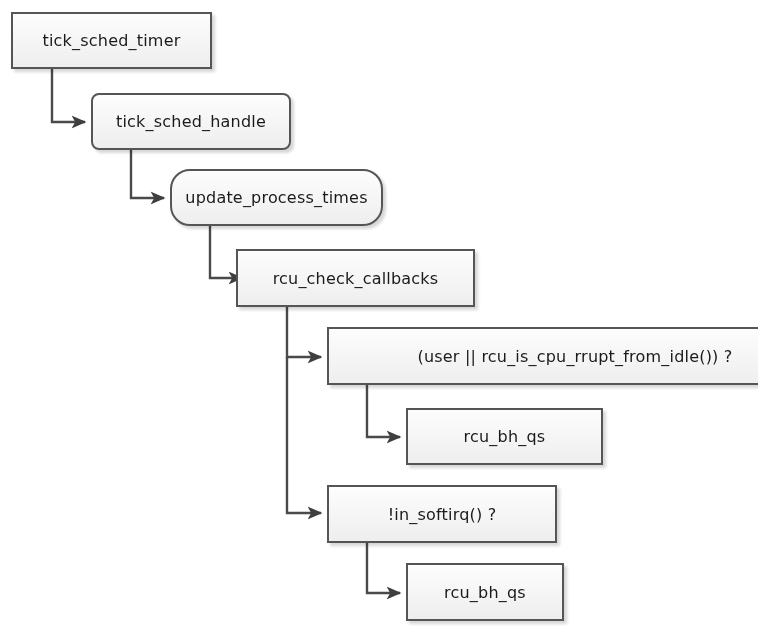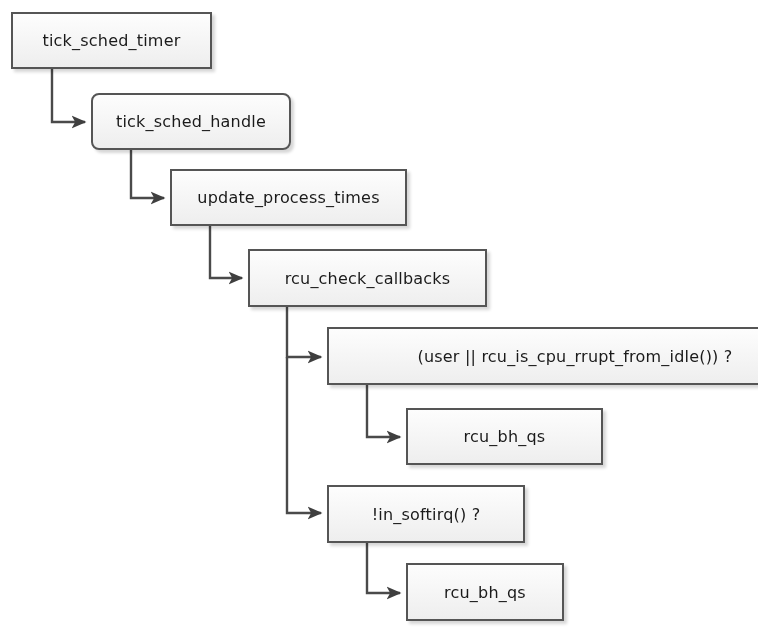--- a/index.html
+++ b/index.html
@@ -65,32 +65,32 @@
         <path d="M 367,543 L 367,593 L 400,593" fill="none" stroke="#4a4a4a" stroke-width="2.4" stroke-linecap="butt" stroke-linejoin="miter" marker-end="url(#arrowhead)"></path>
       </g>
   </svg>
   <div id="node-layer">
       <div class="node" style="left: 11px; top: 12px; width: 201px; height: 57px; border-color: rgb(85, 85, 85); background: linear-gradient(rgb(253, 253, 253) 0%, rgb(238, 238, 238) 100%);">
         <span class="label">tick_sched_timer</span>
       </div>
       <div class="node" style="left: 91px; top: 93px; width: 200px; height: 57px; border-color: rgb(85, 85, 85); background: linear-gradient(rgb(253, 253, 253) 0%, rgb(238, 238, 238) 100%); border-radius: 8px;">
         <span class="label">tick_sched_handle</span>
       </div>
-      <div class="node" style="left: 170px; top: 169px; width: 237px; height: 57px; border-color: rgb(85, 85, 85); background: linear-gradient(rgb(253, 253, 253) 0%, rgb(238, 238, 238) 100%);">
+      <div class="node" style="left: 170px; top: 169px; width: 213px; height: 57px; border-color: rgb(85, 85, 85); background: linear-gradient(rgb(253, 253, 253) 0%, rgb(238, 238, 238) 100%); border-radius: 20px;">
         <span class="label">update_process_times</span>
       </div>
-      <div class="node" style="left: 248px; top: 249px; width: 239px; height: 58px; border-color: rgb(85, 85, 85); background: linear-gradient(rgb(253, 253, 253) 0%, rgb(238, 238, 238) 100%);">
+      <div class="node" style="left: 236px; top: 249px; width: 239px; height: 58px; border-color: rgb(85, 85, 85); background: linear-gradient(rgb(253, 253, 253) 0%, rgb(238, 238, 238) 100%);">
         <span class="label">rcu_check_callbacks</span>
       </div>
       <div class="node" style="left: 327px; top: 327px; width: 496px; height: 58px; border-color: rgb(85, 85, 85); background: linear-gradient(rgb(253, 253, 253) 0%, rgb(238, 238, 238) 100%);">
         <span class="label">(user || rcu_is_cpu_rrupt_from_idle()) ?</span>
       </div>
       <div class="node" style="left: 406px; top: 408px; width: 197px; height: 57px; border-color: rgb(85, 85, 85); background: linear-gradient(rgb(253, 253, 253) 0%, rgb(238, 238, 238) 100%);">
         <span class="label">rcu_bh_qs</span>
       </div>
-      <div class="node" style="left: 327px; top: 485px; width: 198px; height: 58px; border-color: rgb(85, 85, 85); background: linear-gradient(rgb(253, 253, 253) 0%, rgb(238, 238, 238) 100%);">
+      <div class="node" style="left: 327px; top: 485px; width: 230px; height: 58px; border-color: rgb(85, 85, 85); background: linear-gradient(rgb(253, 253, 253) 0%, rgb(238, 238, 238) 100%);">
         <span class="label">!in_softirq() ?</span>
       </div>
       <div class="node" style="left: 406px; top: 563px; width: 158px; height: 58px; border-color: rgb(85, 85, 85); background: linear-gradient(rgb(253, 253, 253) 0%, rgb(238, 238, 238) 100%);">
         <span class="label">rcu_bh_qs</span>
       </div>
     </div>
 </div>
 
 </body></html>

